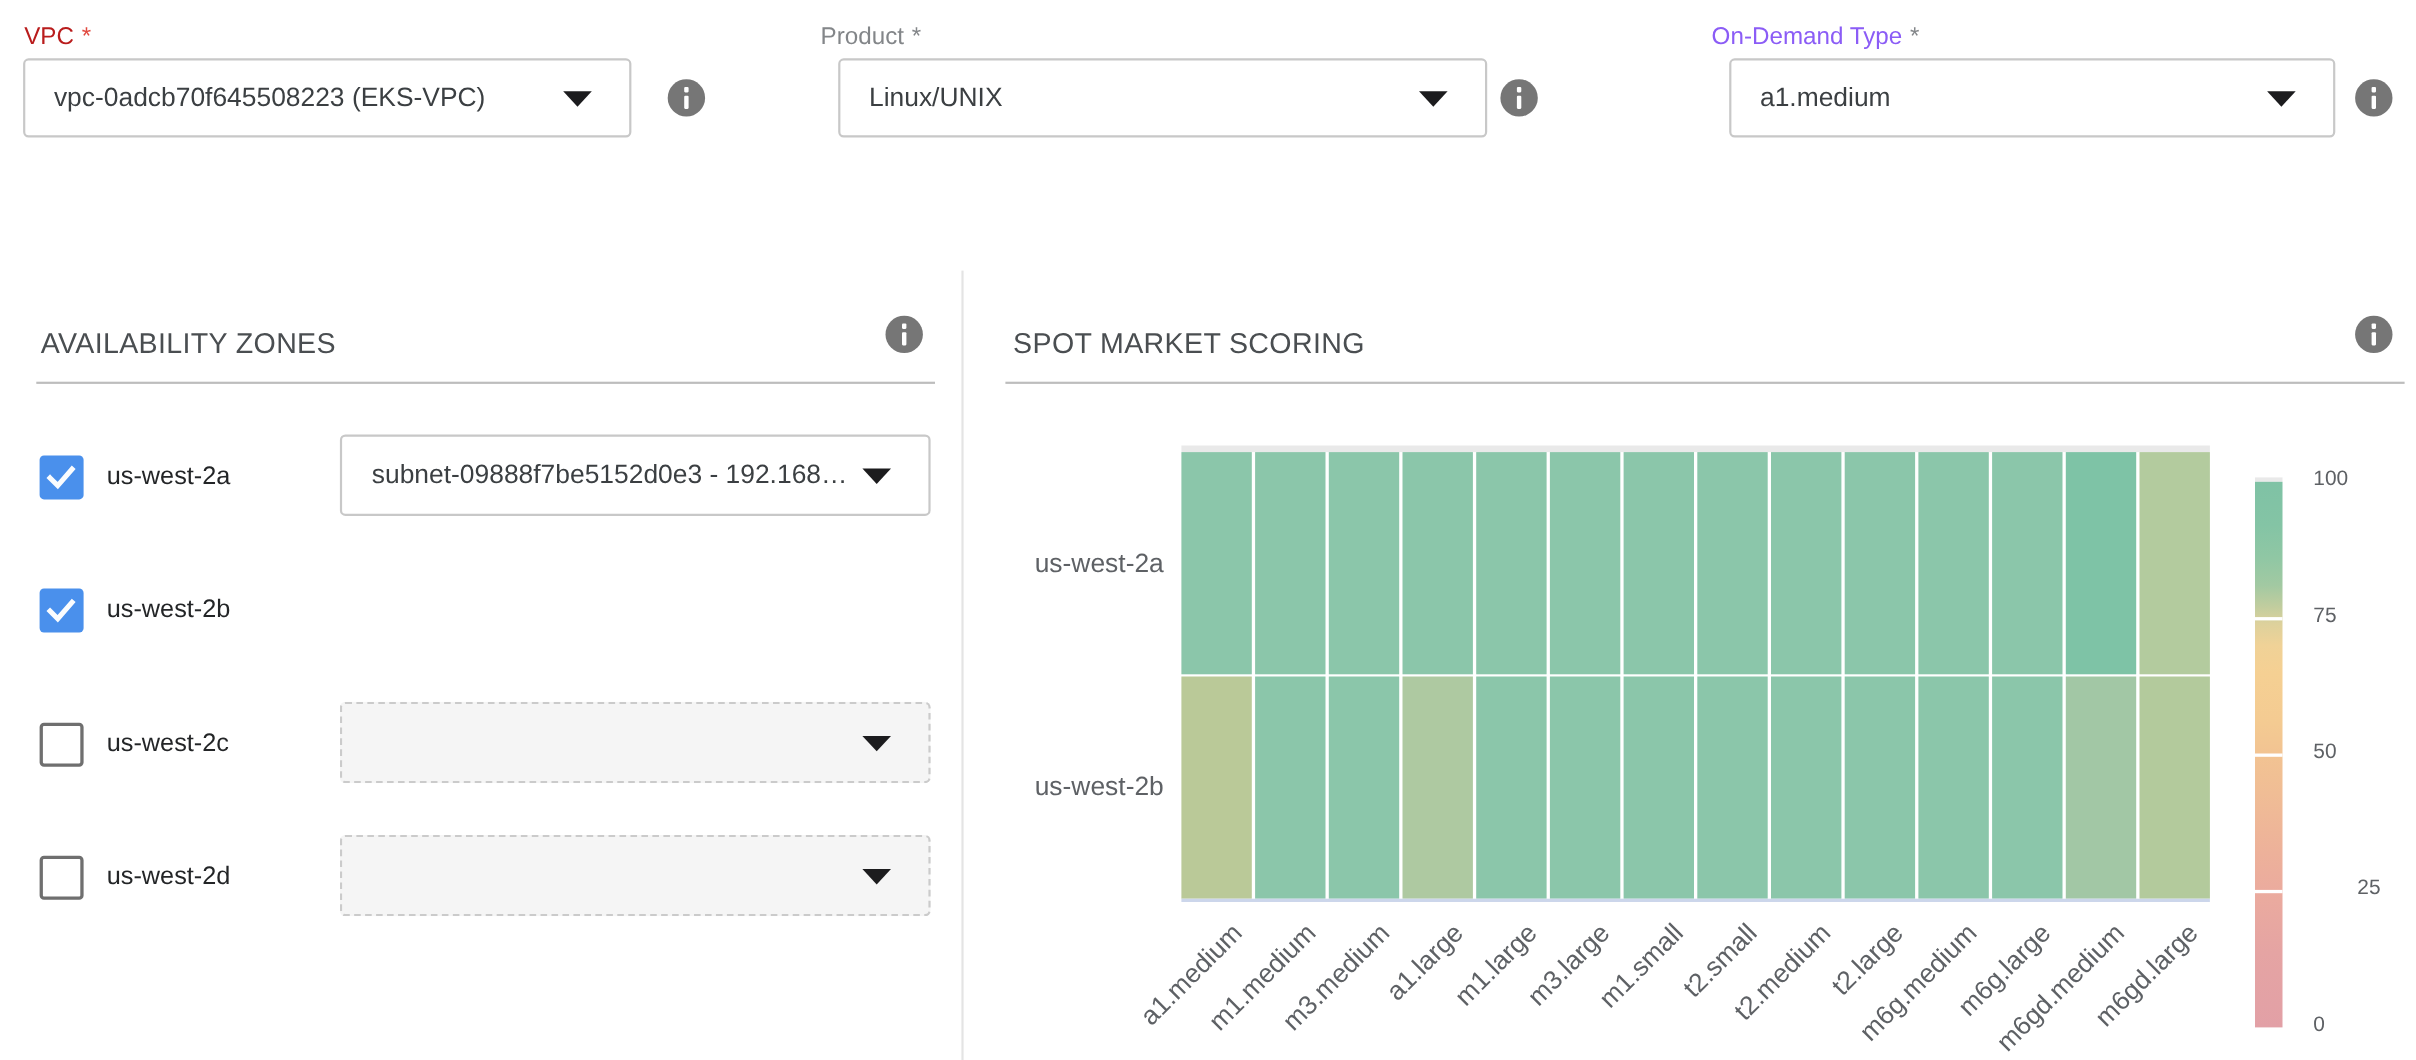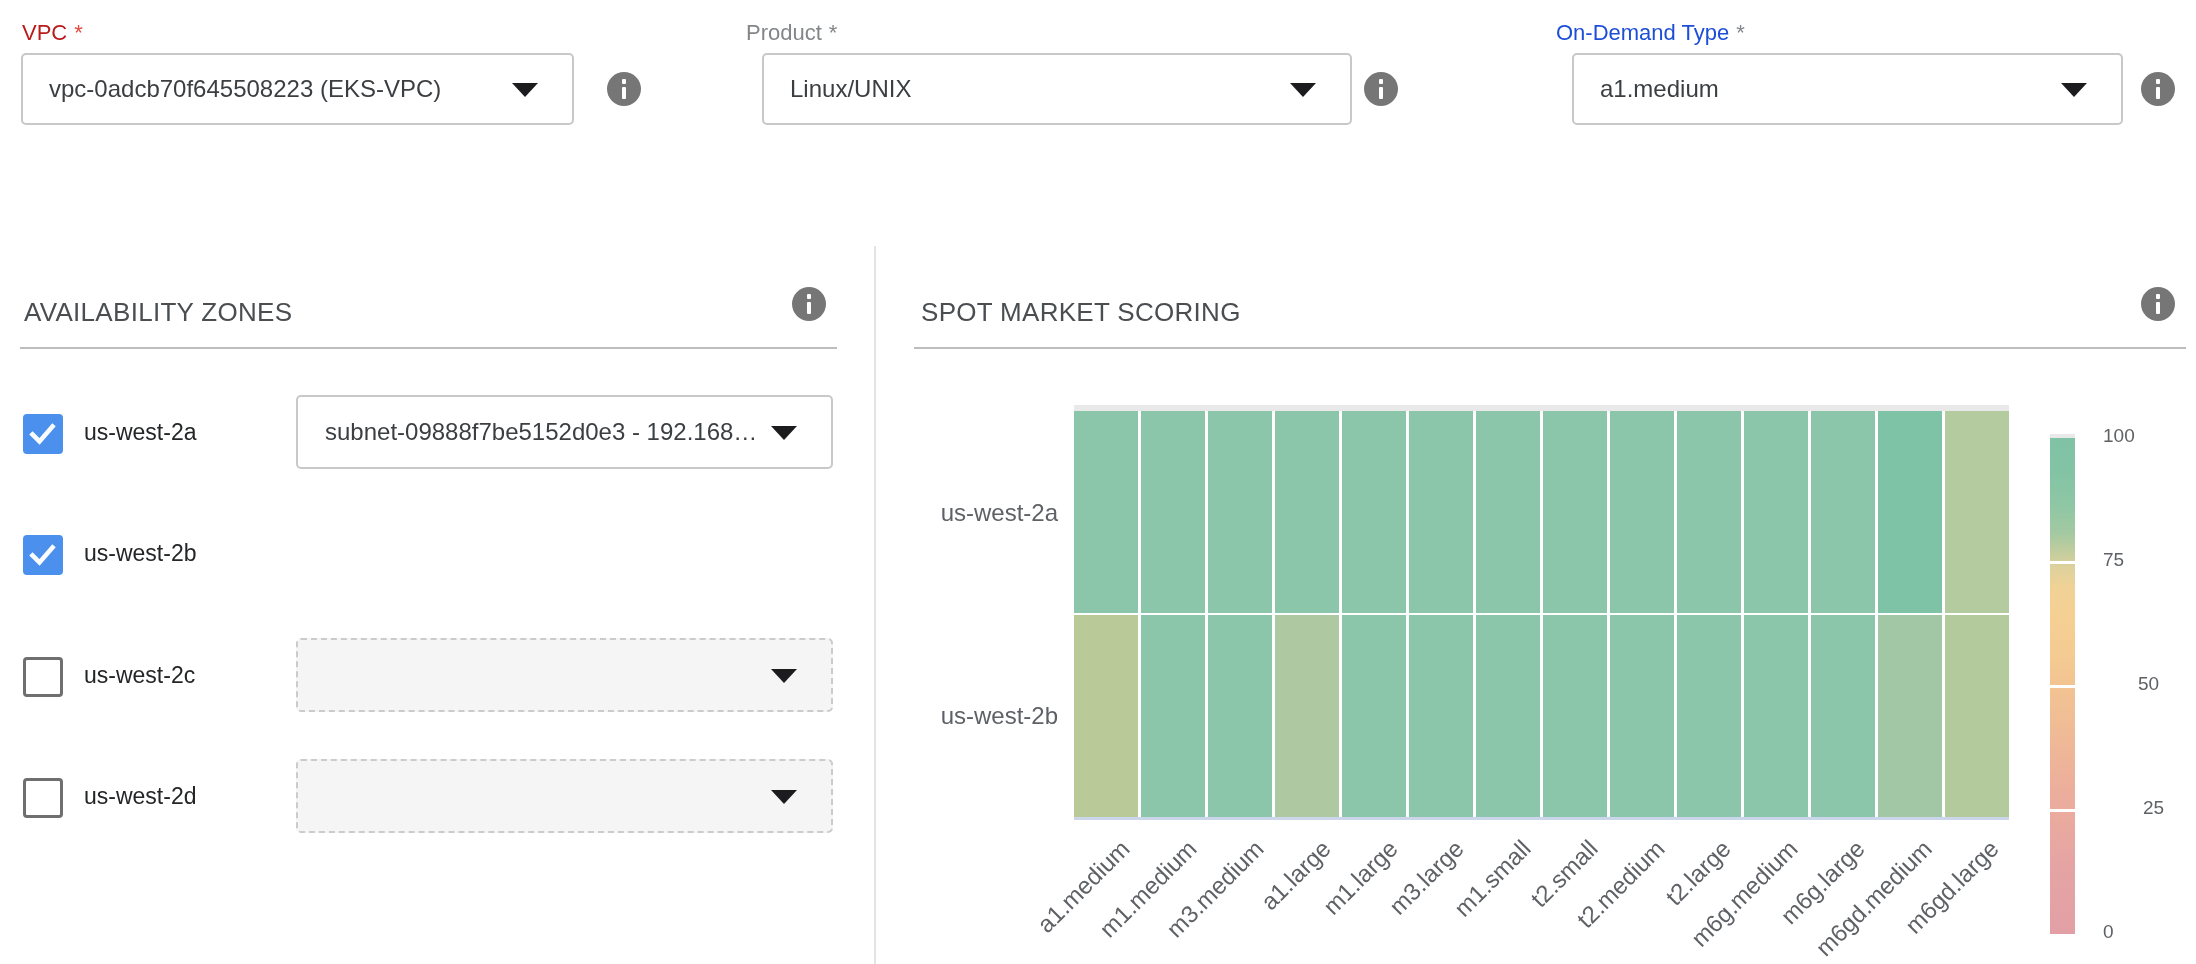--- a/index.html
+++ b/index.html
@@ -82,30 +82,30 @@
   <div class="abs field-label" style="left:746px;top:19px;">
     <span style="color: rgb(131, 134, 137);">Product</span><span class="star" style="color: rgb(131, 134, 137);">*</span>
   </div>
   <div class="select-box" style="left:762px;top:53px;width:590px;">
     <div class="value">Linux/UNIX</div>
     <div class="caret"></div>
   </div>
   <div class="info-icon" style="left:1364px;top:72px;"></div>
 
   <div class="abs field-label" style="left:1556px;top:19px;">
-    <span style="color: #1d4ed8;">On-Demand Type</span><span class="star" style="color: rgb(131, 134, 137);">*</span>
+    <span style="color: #8b5cf6;">On-Demand Type</span><span class="star" style="color: rgb(131, 134, 137);">*</span>
   </div>
   <div class="select-box" style="left:1572px;top:53px;width:551px;">
     <div class="value">a1.medium</div>
     <div class="caret"></div>
   </div>
   <div class="info-icon" style="left:2141px;top:72px;"></div>
 </div>
 
-<div class="abs" style="left:3px;top:240px;width:875px;height:724px;">
+<div class="abs" style="left:16px;top:240px;width:875px;height:724px;">
   <div class="abs section-title" style="left:21px;top:55px;">AVAILABILITY ZONES</div>
   <div class="info-icon" style="left:789px;top:47px;"></div>
   <div class="section-divider" style="left:17px;top:107px;width:817px;"></div>
   <div id="az-rows">
       <div class="az-row" style="top: 155px;">
     <div class="az-checkbox checked">
       <svg width="40" height="40" viewBox="0 0 40 40">
         <polyline points="9.5,20.5 16.5,27.5 29.5,12.5" fill="none" stroke="#fafcfe" stroke-width="4.6" stroke-linecap="square"></polyline>
       </svg>
     </div>
@@ -216,18 +216,18 @@
       </div>
     <div id="cb-topcap" style="left: 1175px; top: 194px; width: 25px; height: 4px;"></div>
     <div id="colorbar" style="left: 1175px; top: 198px; width: 25px; height: 496px; background: linear-gradient(rgb(127, 194, 165) 0%, rgb(132, 196, 165) 8%, rgb(144, 199, 164) 14%, rgb(162, 201, 162) 19%, rgb(194, 205, 158) 23%, rgb(221, 209, 156) 26%, rgb(240, 210, 151) 30%, rgb(245, 208, 147) 35%, rgb(244, 203, 146) 44%, rgb(242, 195, 146) 50%, rgb(240, 189, 149) 57%, rgb(237, 177, 154) 68%, rgb(235, 171, 158) 75%, rgb(229, 164, 163) 86%, rgb(226, 160, 166) 100%);">
         <div class="cb-tick" style="top: 122.5px;"></div>
         <div class="cb-tick" style="top: 246.5px;"></div>
         <div class="cb-tick" style="top: 370.5px;"></div>
       </div>
     <div id="cb-labels">
         <div class="colorbar-label" style="left: 1228px; top: 185px;">100</div>
         <div class="colorbar-label" style="left: 1228px; top: 309px;">75</div>
-        <div class="colorbar-label" style="left: 1228px; top: 433px; margin-left: 35px;">50</div>
+        <div class="colorbar-label" style="left: 1228px; top: 433px;">50</div>
         <div class="colorbar-label" style="left: 1228px; top: 557px; margin-left: 40px;">25</div>
         <div class="colorbar-label" style="left: 1228px; top: 681px;">0</div>
       </div>
   </div>
 </div>
 
 </body></html>

